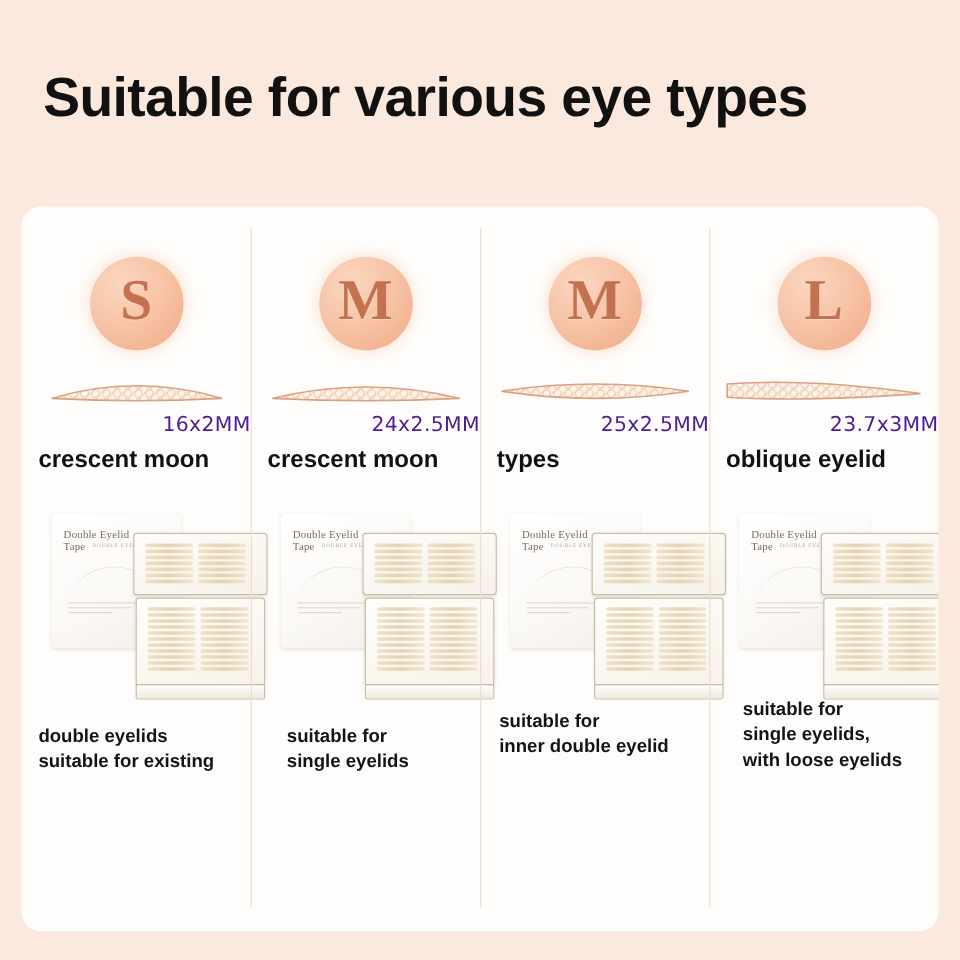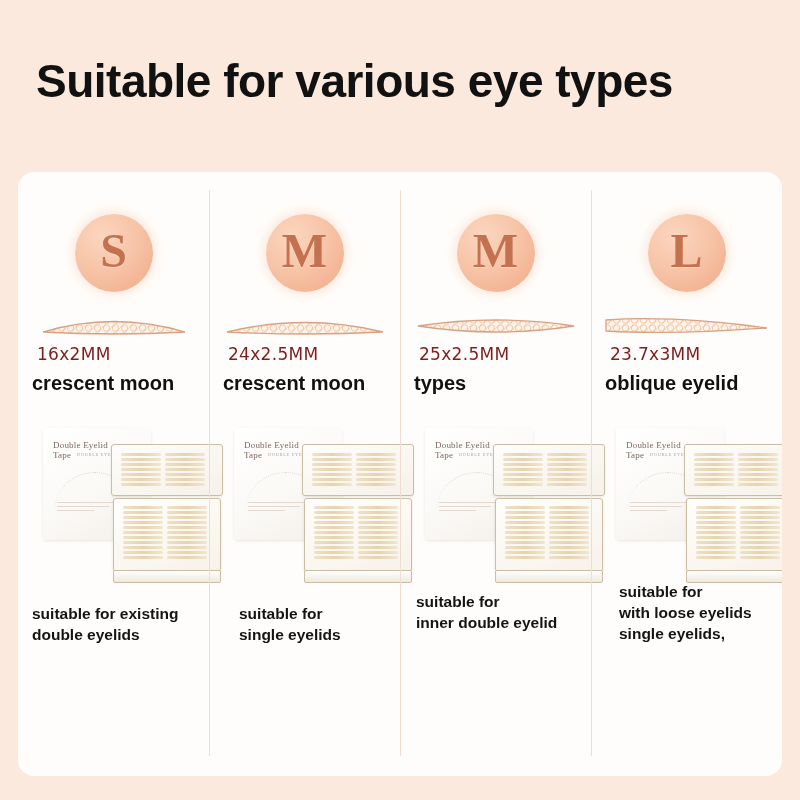--- a/index.html
+++ b/index.html
@@ -82,24 +82,24 @@
     left:0;right:0;top:130px;
     height:44px;
     display:flex;align-items:center;justify-content:center;
   }
   .shape-wrap svg{display:block;}
 
   
   .size{
     position:absolute;
     left:0;right:0;top:172px;
-    text-align:left;
+    text-align:right;
     font-family:"DejaVu Sans", sans-serif;
     font-size:17px;
-    color:#7f1d1d;
+    color:#4c1d95;
     letter-spacing:0.3px;
     margin-left:19px;
   }
   .shape-name{
     position:absolute;
     left:14px;right:0;top:200px;
     text-align:left;
     font-size:20px;
     font-weight:700;
     color:#111111;
@@ -334,22 +334,22 @@
                     <b></b>
                   </div>
               </div>
             </div>
             <div class="base"></div>
           </div>
         </div>
       </div>
 
       <div class="caption">
+        <div>double eyelids</div>
         <div>suitable for existing</div>
-        <div>double eyelids</div>
       </div>
     </div>
 
     <div class="col col-2">
       <div class="badge-wrap">
         <div class="badge">
           <span>M</span>
         </div>
       </div>
 
@@ -647,19 +647,19 @@
                   </div>
               </div>
             </div>
             <div class="base"></div>
           </div>
         </div>
       </div>
 
       <div class="caption">
         <div>suitable for</div>
+        <div>single eyelids,</div>
         <div>with loose eyelids</div>
-        <div>single eyelids,</div>
       </div>
     </div>
 
   </div>
 </div>
 
 </body></html>

